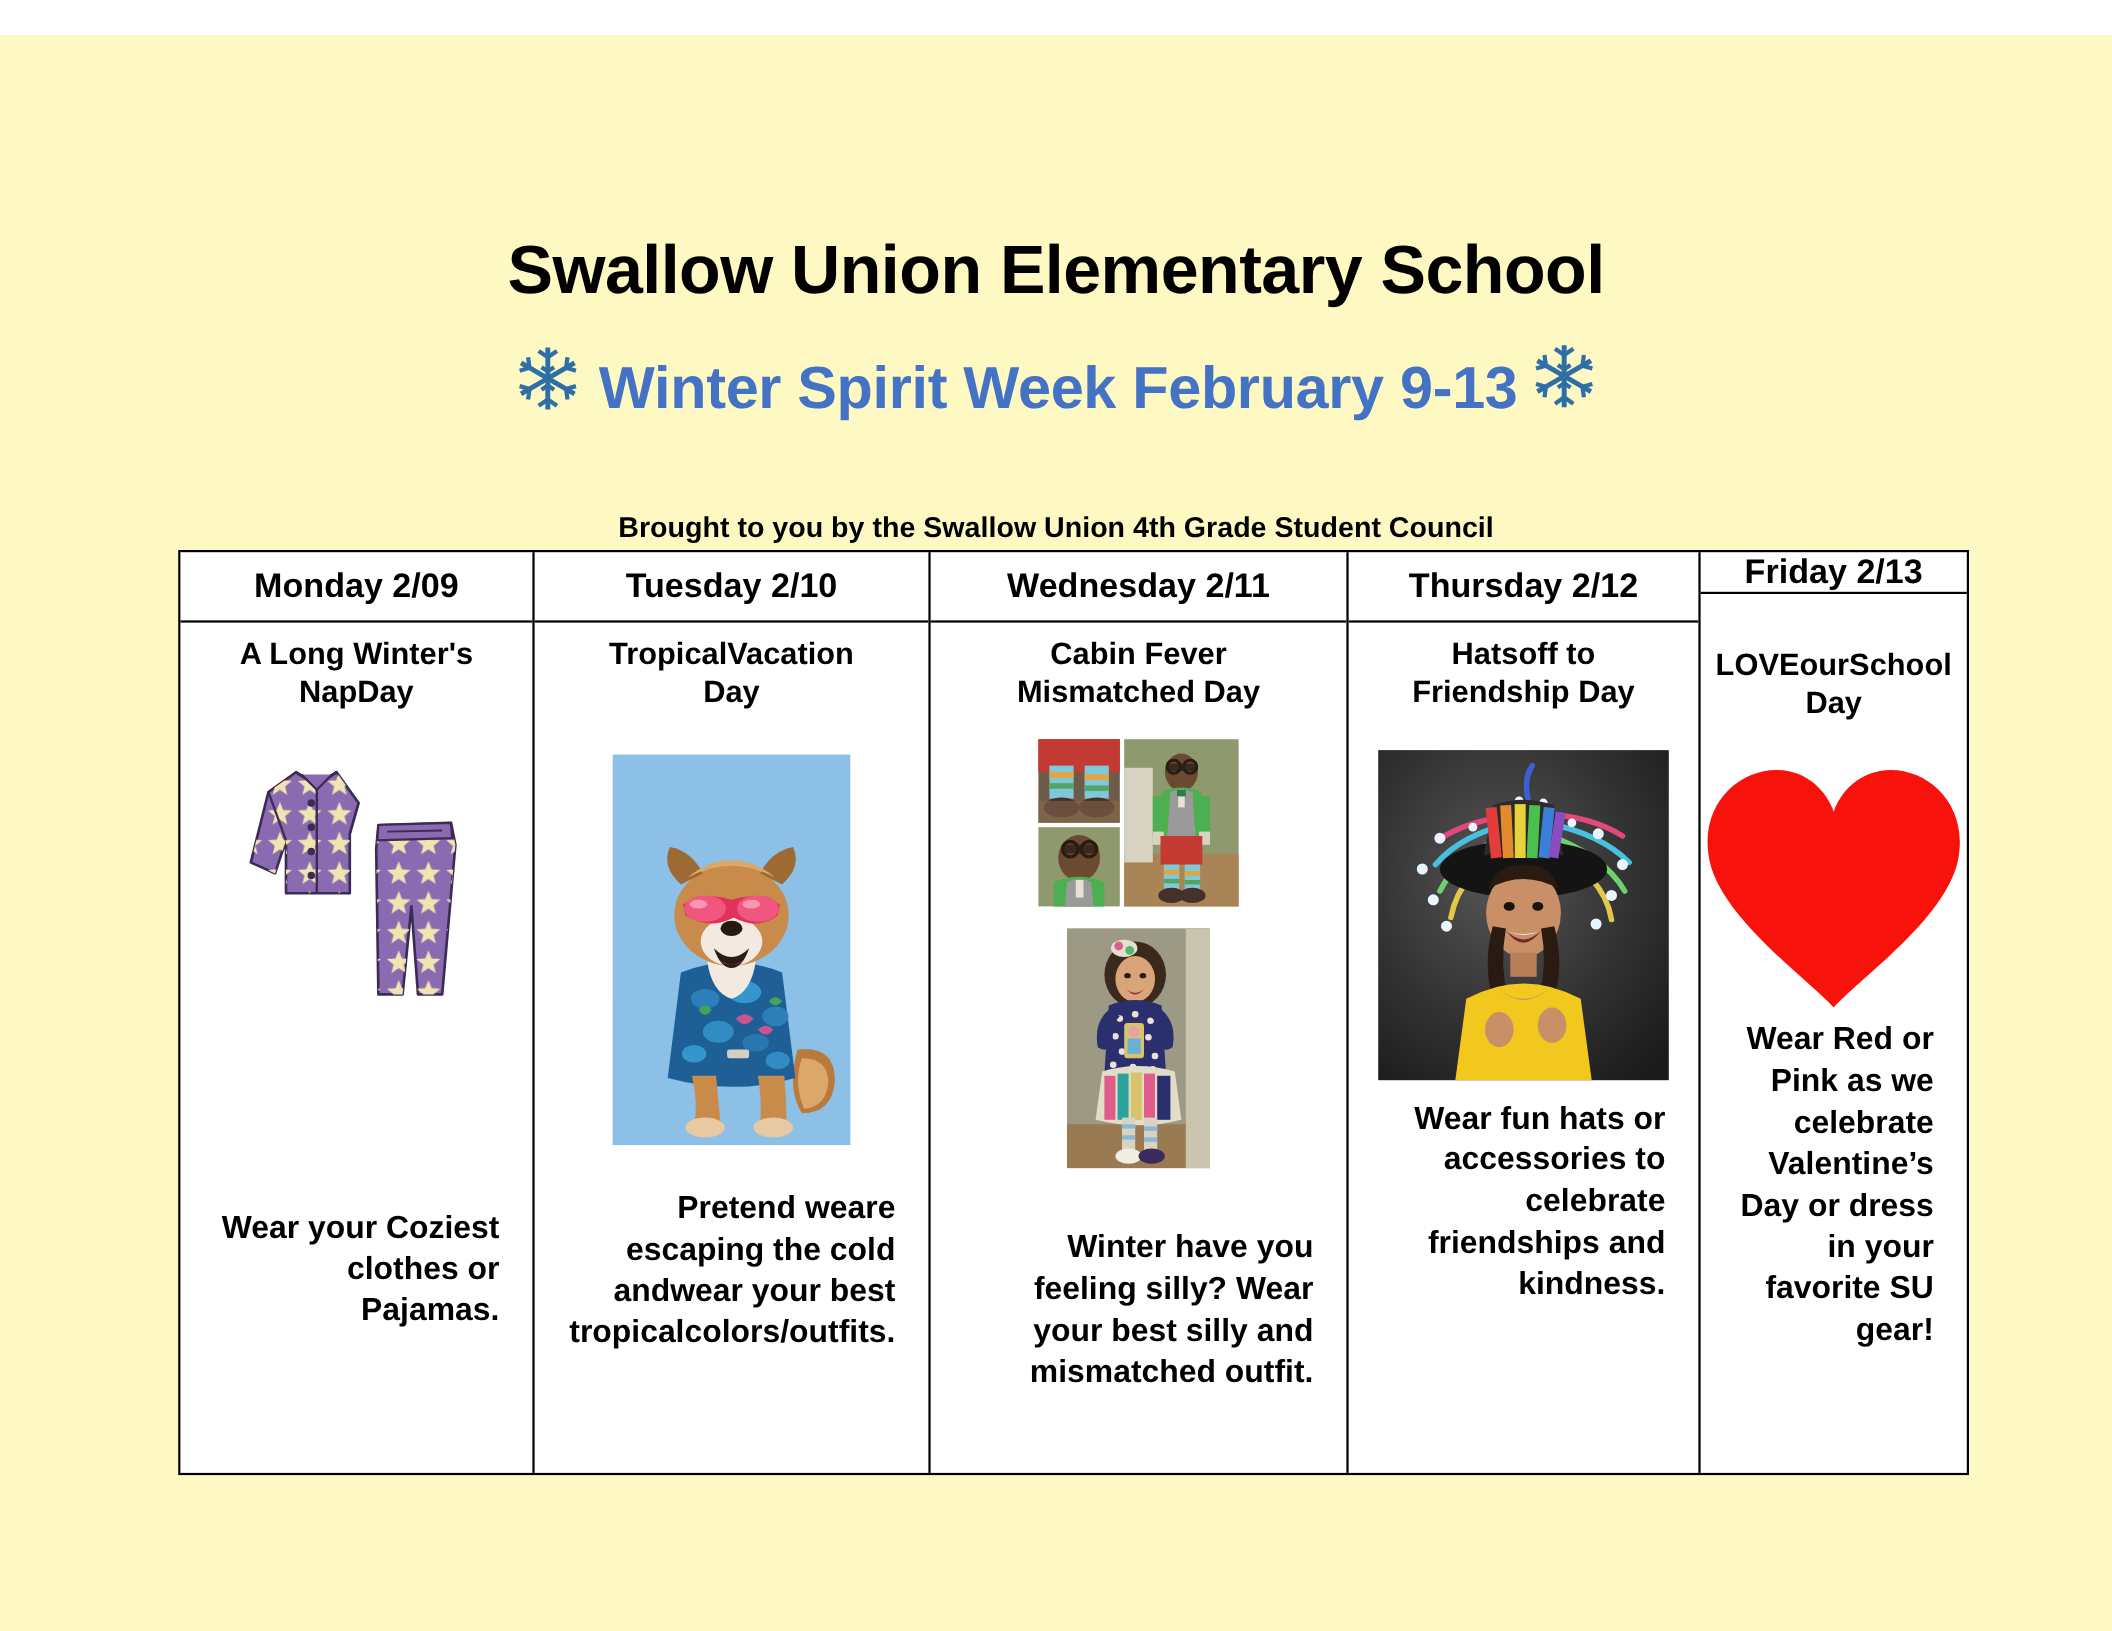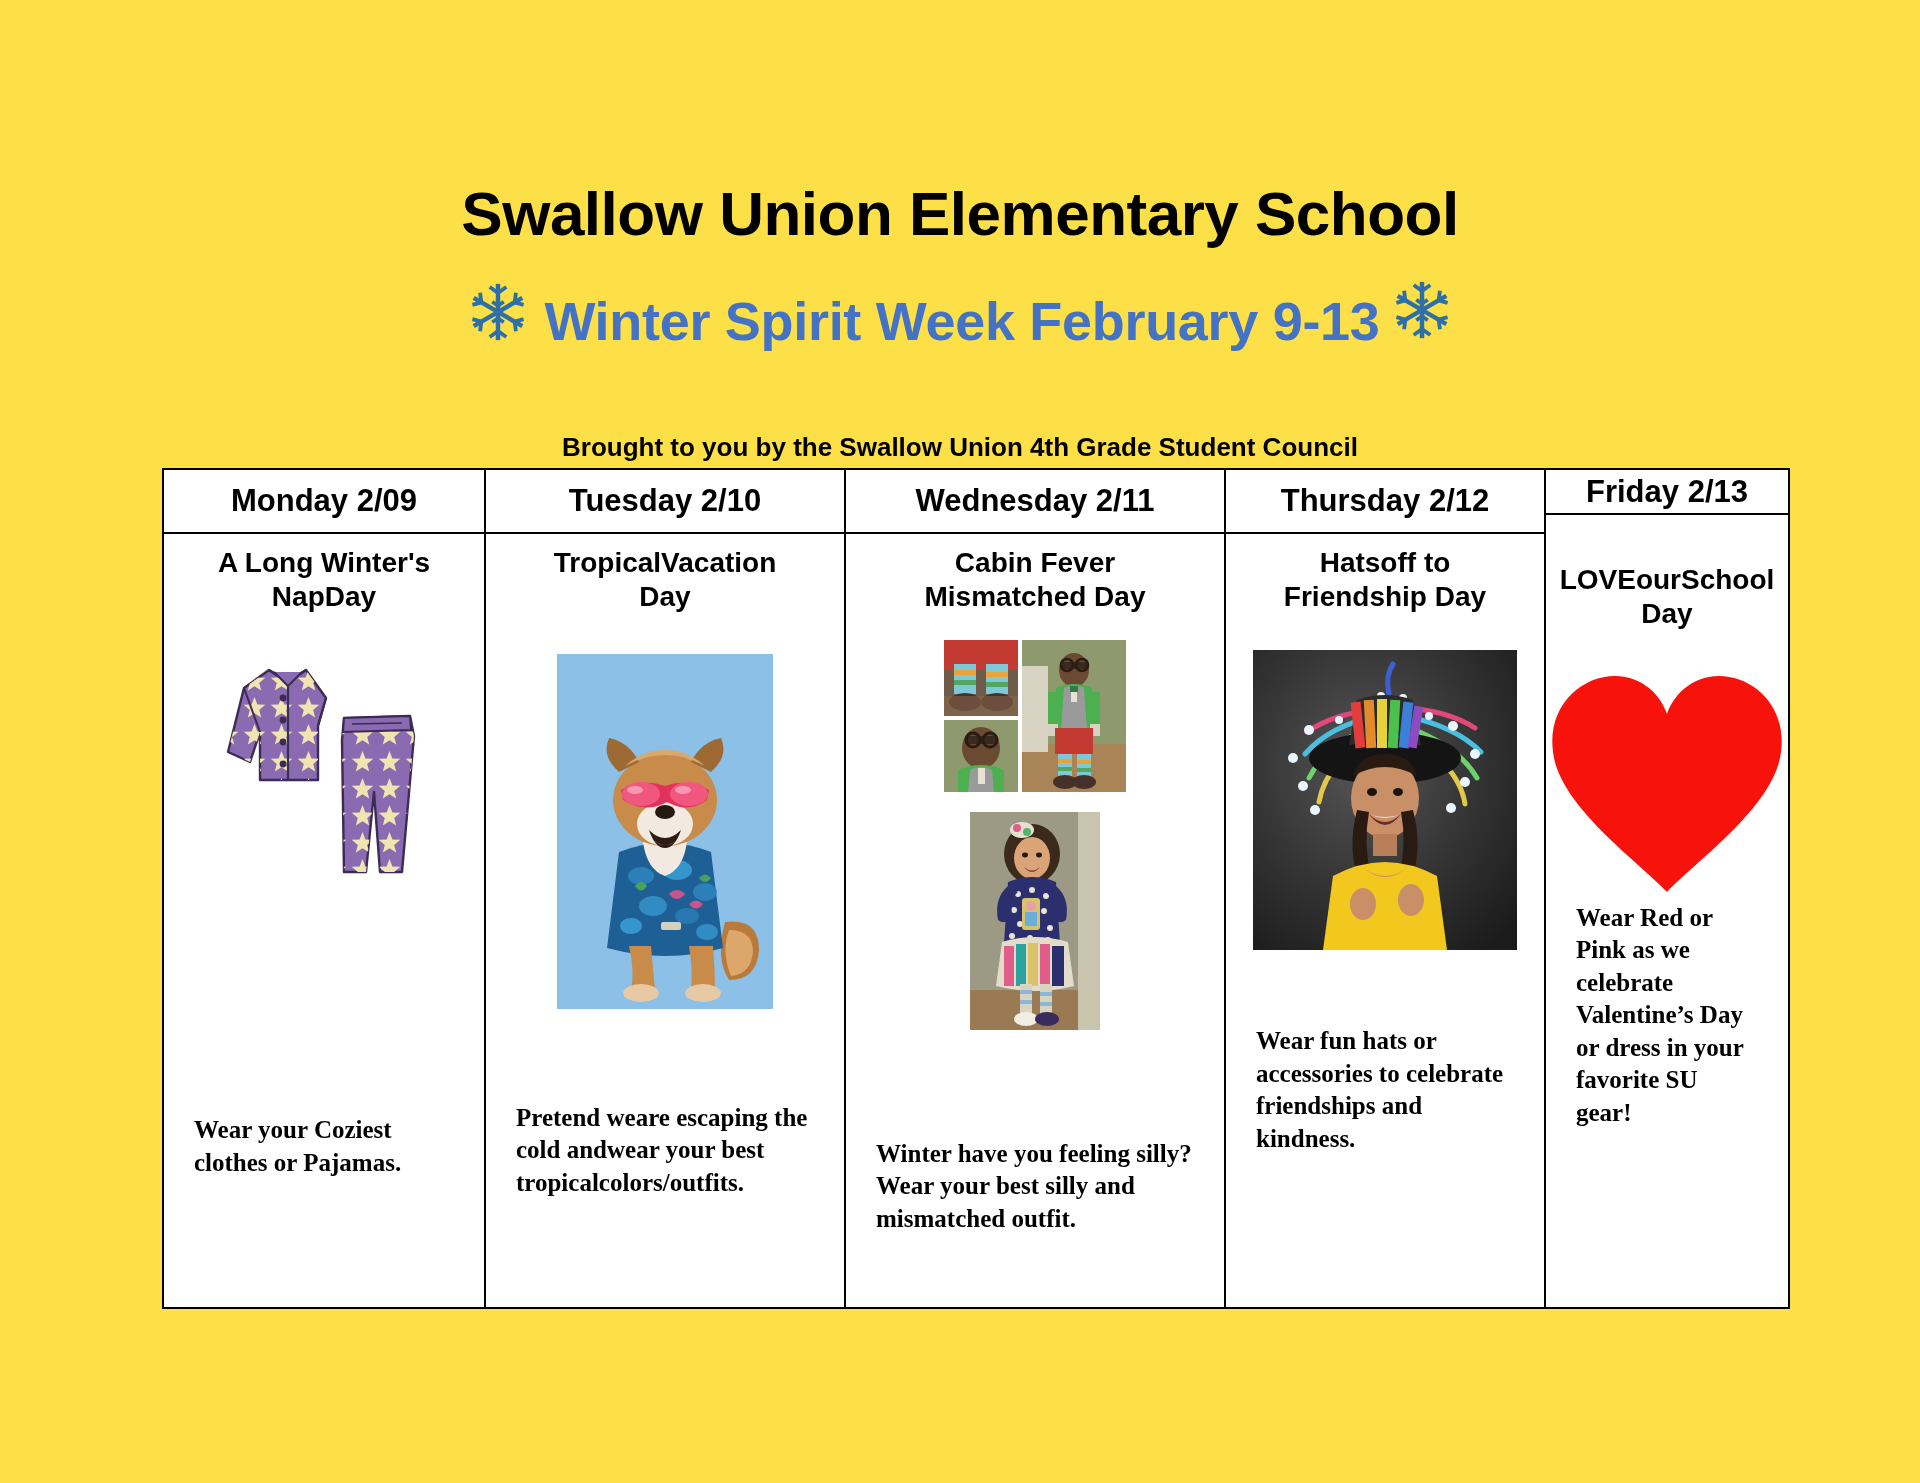--- a/index.html
+++ b/index.html
@@ -12,21 +12,22 @@
     height: 1483px;
     font-family: "Liberation Sans", sans-serif;
     color: #000000;
     overflow: hidden;
     position: relative;
   }
 
   .page {
     position: absolute;
     inset: 0;
-    background: #fde047;
+    background: #fef9c3;
+    margin-top: 32px;
   }
 
   
   .school-title {
     position: absolute;
     top: 183px;
     left: 0;
     width: 1920px;
     text-align: center;
     font-size: 62px;
@@ -138,24 +139,24 @@
   }
 
   .art-slot {
     display: flex;
     align-items: flex-start;
     justify-content: center;
     width: 100%;
   }
 
   .desc {
-    text-align: left;
-    font-family: Liberation Serif, serif;
+    text-align: right;
+    font-family: Liberation Sans, sans-serif;
     font-weight: bold;
-    font-size: 25px;
+    font-size: 29px;
     line-height: 1.3;
     color: #000000;
     width: 100%;
     box-sizing: border-box;
     padding: 0 8px;
   }
 
   
   .pajamas { margin-top: 26px; }
 

